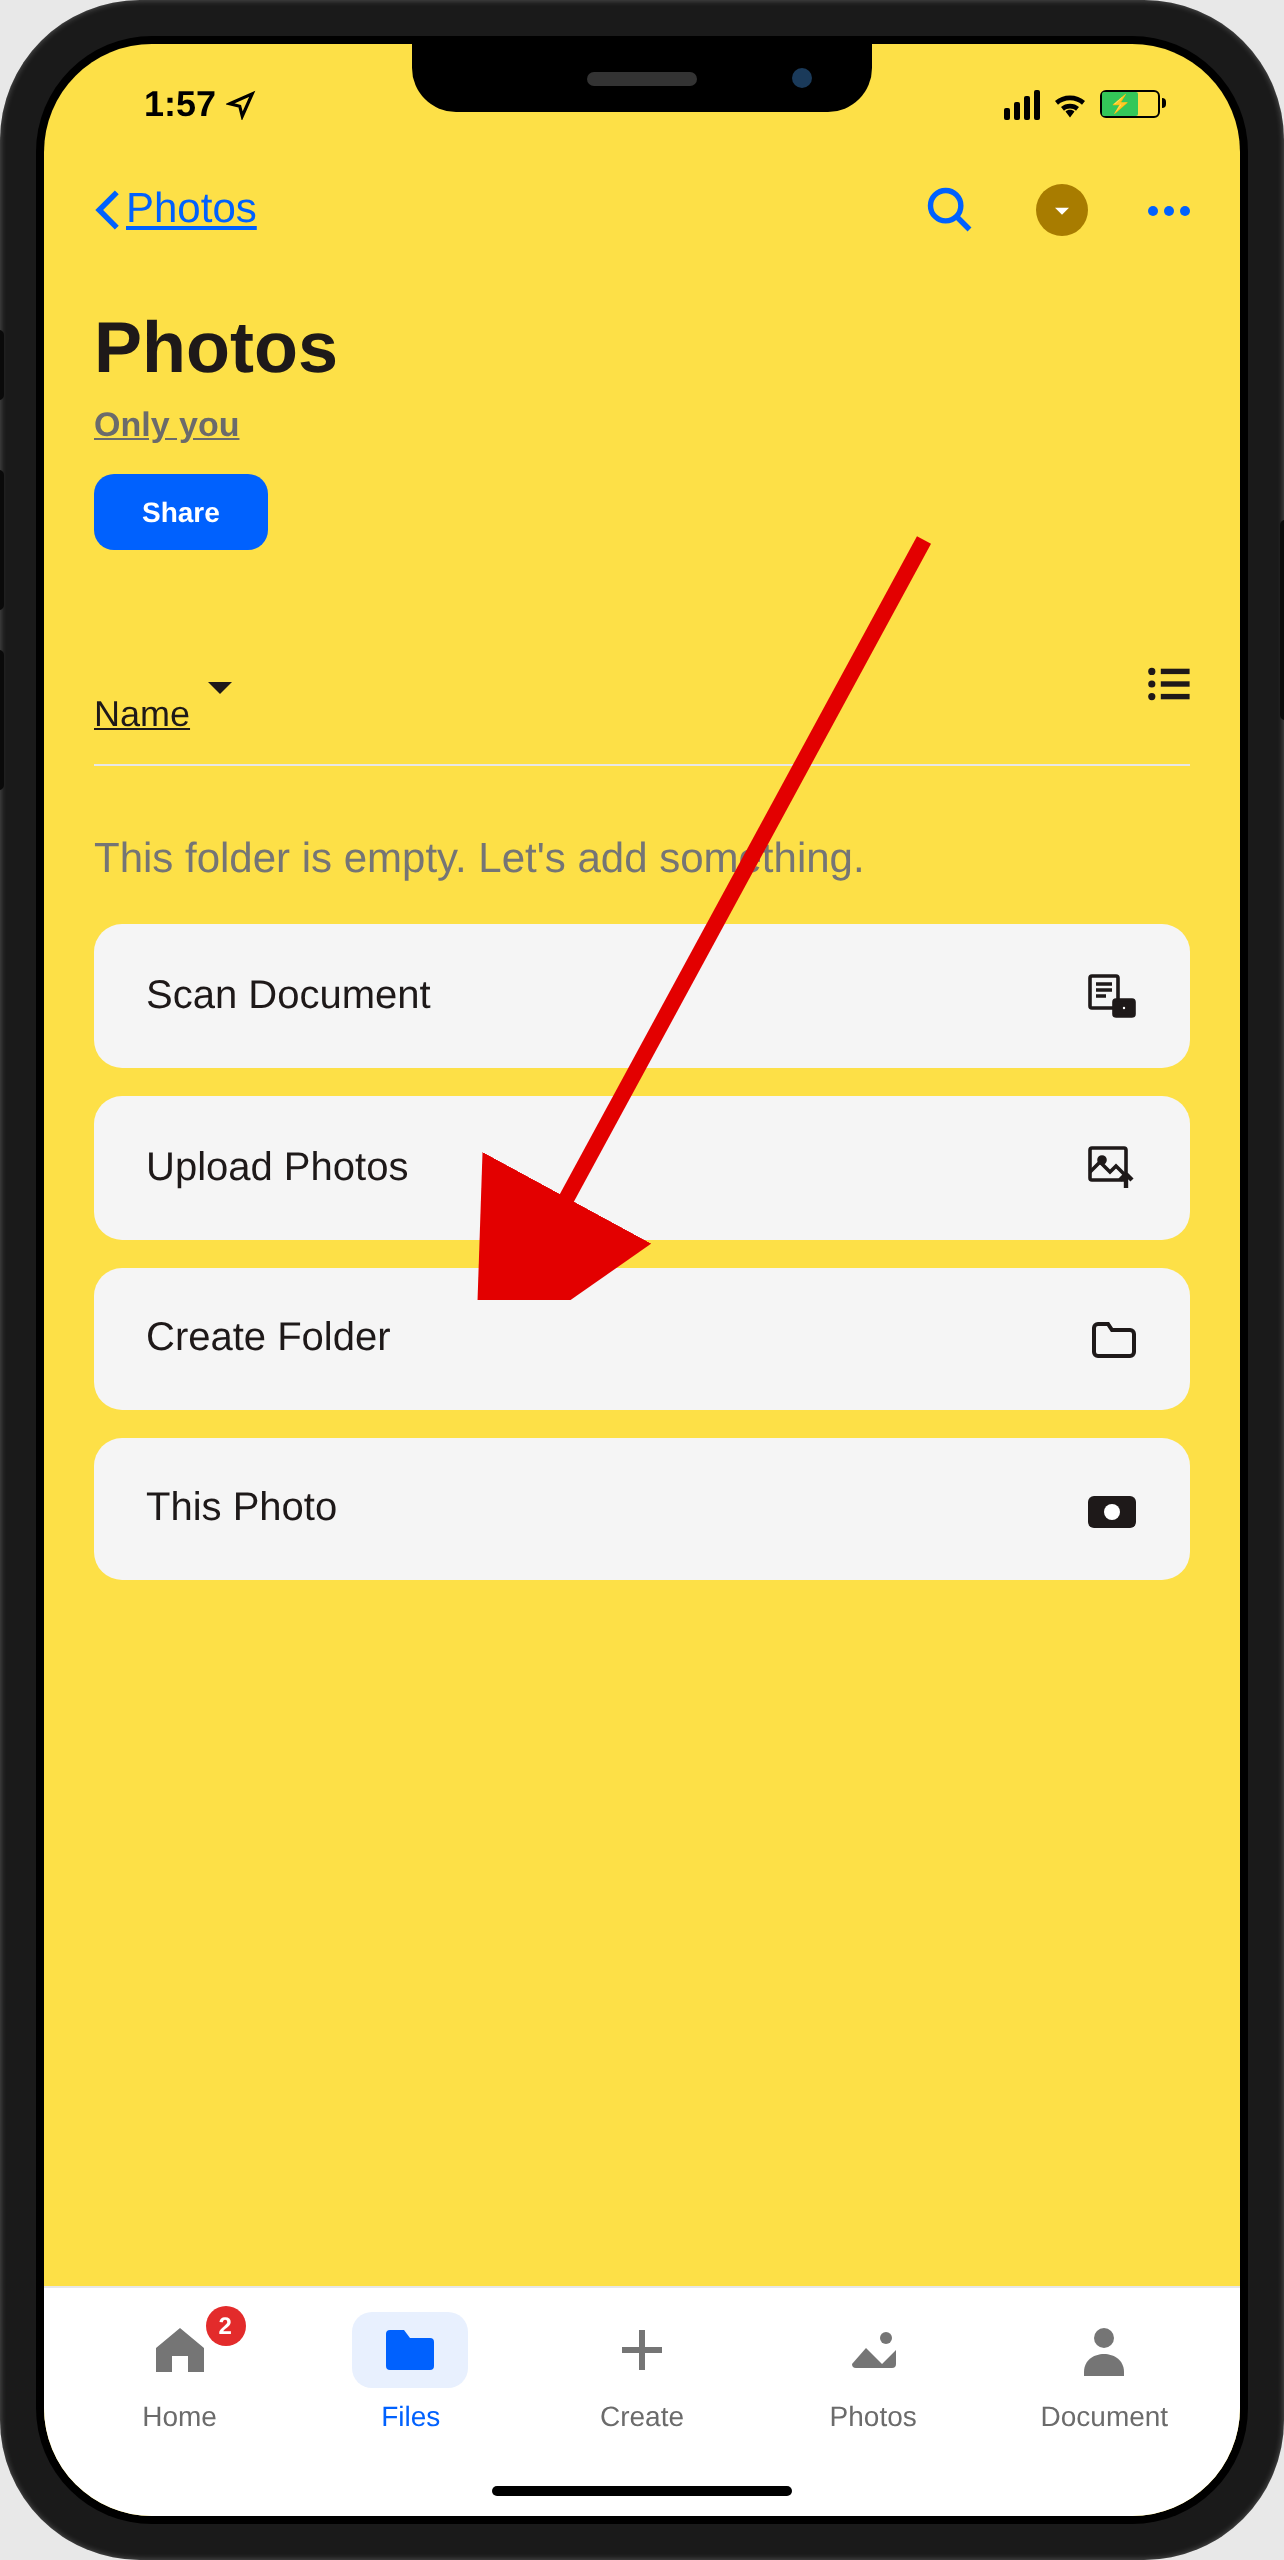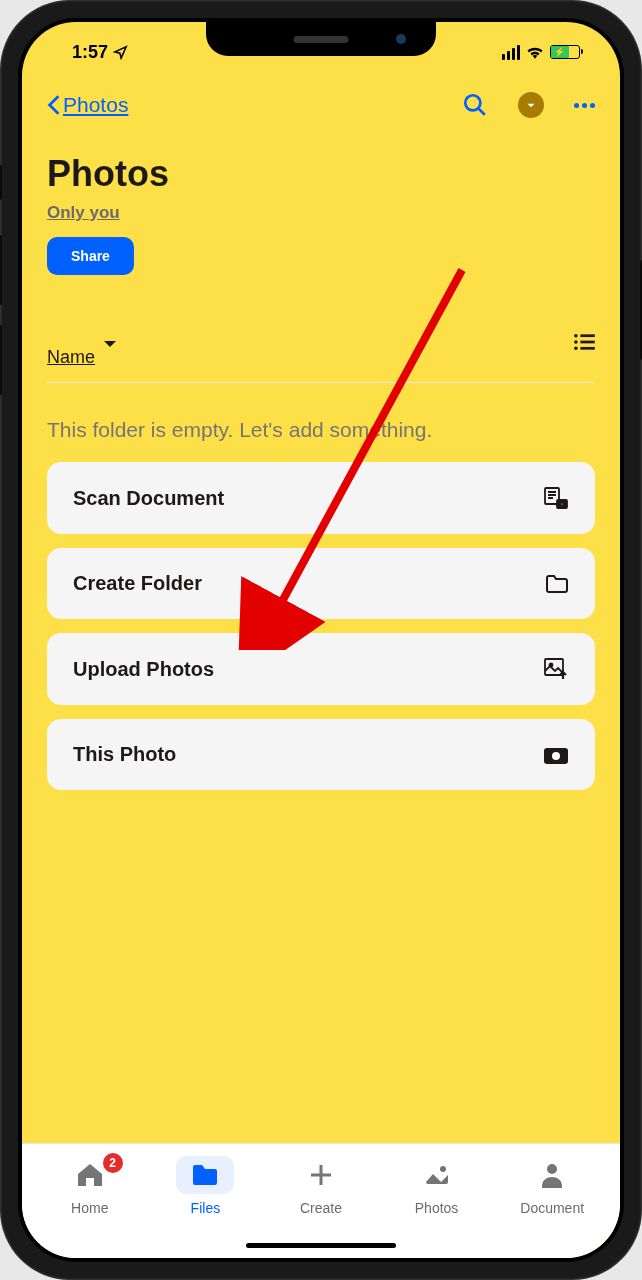--- a/index.html
+++ b/index.html
@@ -253,21 +253,20 @@
     .empty-msg {
       color: #757575;
       font-size: 21px;
       padding: 35px 0 20px;
     }
     
     .action-list {
       display: flex;
       flex-direction: column;
       gap: 14px;
-      font-weight: bold;
     }
     .action-item {
       background: #f5f5f5;
       border-radius: 14px;
       padding: 24px 26px;
       display: flex;
       justify-content: space-between;
       align-items: center;
       font-size: 20px;
       color: #1e1919;
@@ -446,32 +445,32 @@
           <div class="action-item">
             <span>Scan Document</span>
             <svg class="action-icon" width="26" height="24" viewBox="0 0 26 24" fill="none" stroke="#1e1919" stroke-width="1.8">
                 <rect x="2" y="2" width="14" height="16" rx="1"></rect>
                 <path d="M5 6h8M5 9h8M5 12h5"></path>
                 <rect x="14" y="14" width="10" height="8" rx="1" fill="#1e1919"></rect>
                 <circle cx="19" cy="18" r="1.5" fill="#fff"></circle>
               </svg>
           </div>
           <div class="action-item">
-            <span>Create Folder</span>
-            <svg class="action-icon" width="24" height="20" viewBox="0 0 24 20" fill="none" stroke="#1e1919" stroke-width="2">
-                <path d="M2 4a2 2 0 012-2h5l2 3h9a2 2 0 012 2v9a2 2 0 01-2 2H4a2 2 0 01-2-2V4z"></path>
-              </svg>
-          </div>
-          <div class="action-item">
             <span>Upload Photos</span>
             <svg class="action-icon" width="26" height="24" viewBox="0 0 26 24" fill="none" stroke="#1e1919" stroke-width="1.8">
                 <rect x="2" y="2" width="18" height="16" rx="1"></rect>
                 <circle cx="8" cy="8" r="1.5" fill="#1e1919"></circle>
                 <path d="M2 14l5-5 5 5 3-3 5 5"></path>
                 <path d="M20 15v7m0-7l-3 3m3-3l3 3" stroke-width="2.2"></path>
+              </svg>
+          </div>
+          <div class="action-item">
+            <span>Create Folder</span>
+            <svg class="action-icon" width="24" height="20" viewBox="0 0 24 20" fill="none" stroke="#1e1919" stroke-width="2">
+                <path d="M2 4a2 2 0 012-2h5l2 3h9a2 2 0 012 2v9a2 2 0 01-2 2H4a2 2 0 01-2-2V4z"></path>
               </svg>
           </div>
           <div class="action-item">
             <span>This Photo</span>
             <svg class="action-icon" width="26" height="20" viewBox="0 0 26 20" fill="#1e1919">
                 <rect x="1" y="3" width="24" height="16" rx="3"></rect>
                 <circle cx="13" cy="11" r="4" fill="#fff"></circle>
               </svg>
           </div>
         </div>

